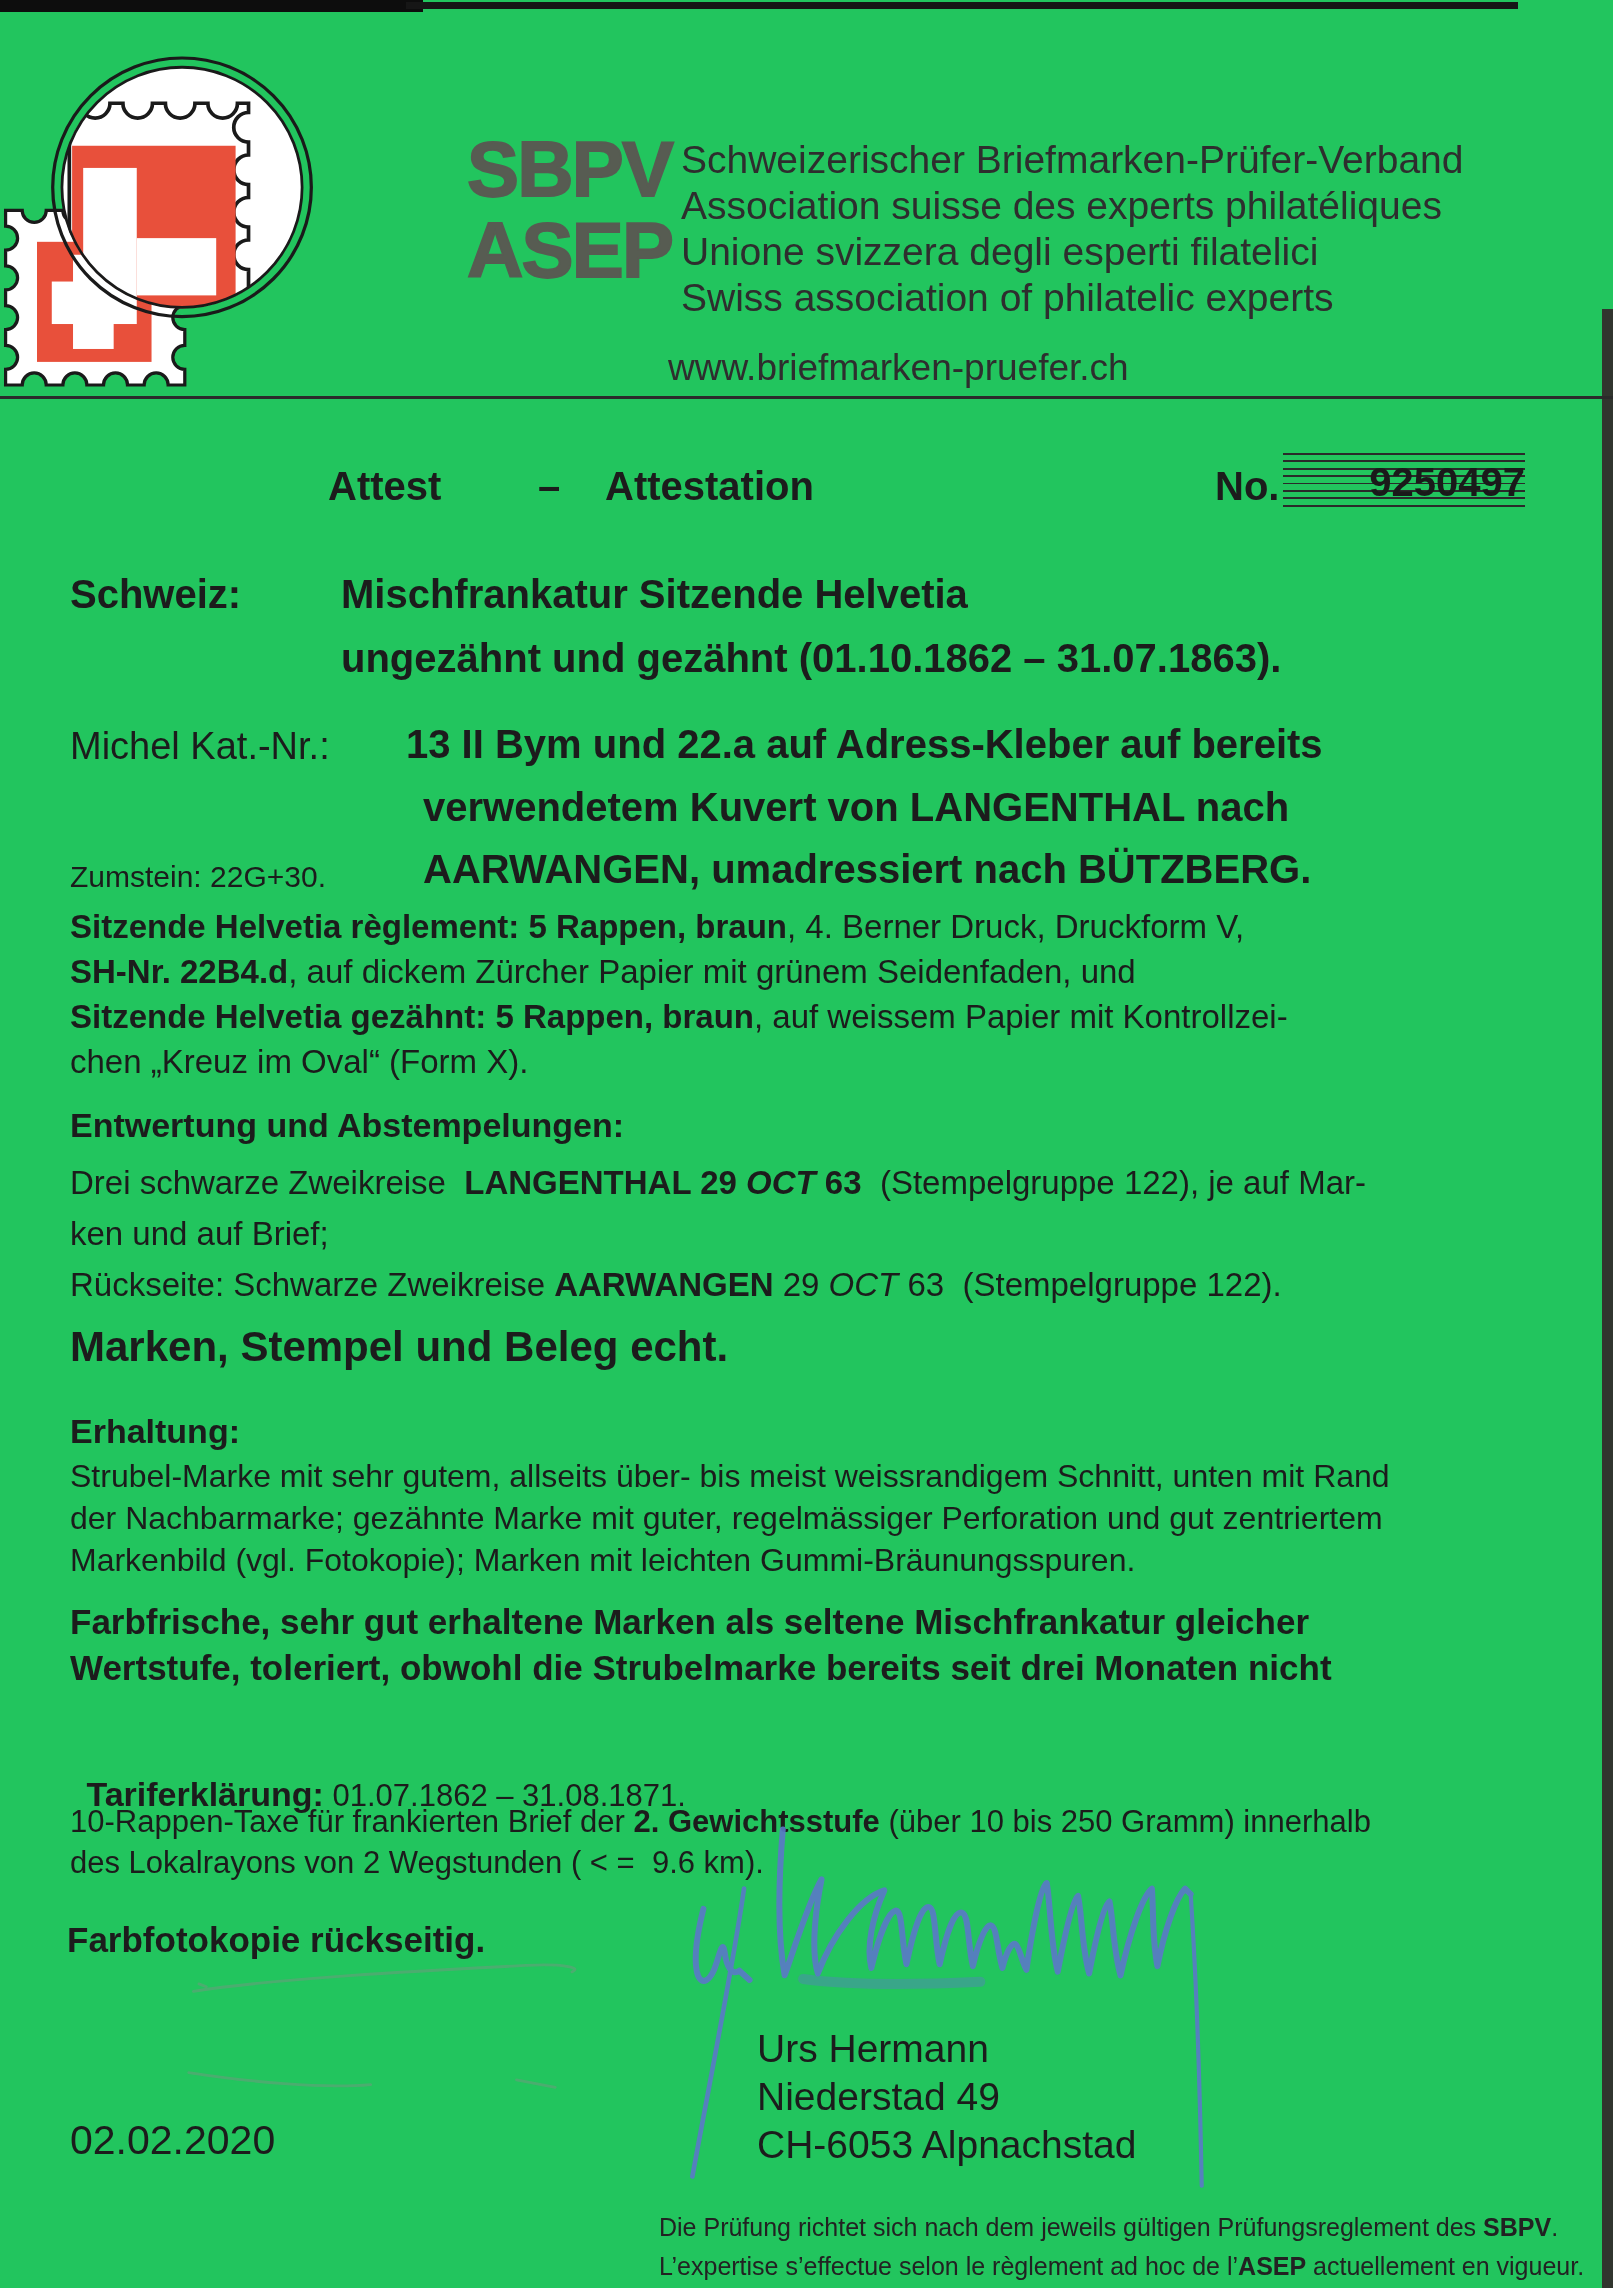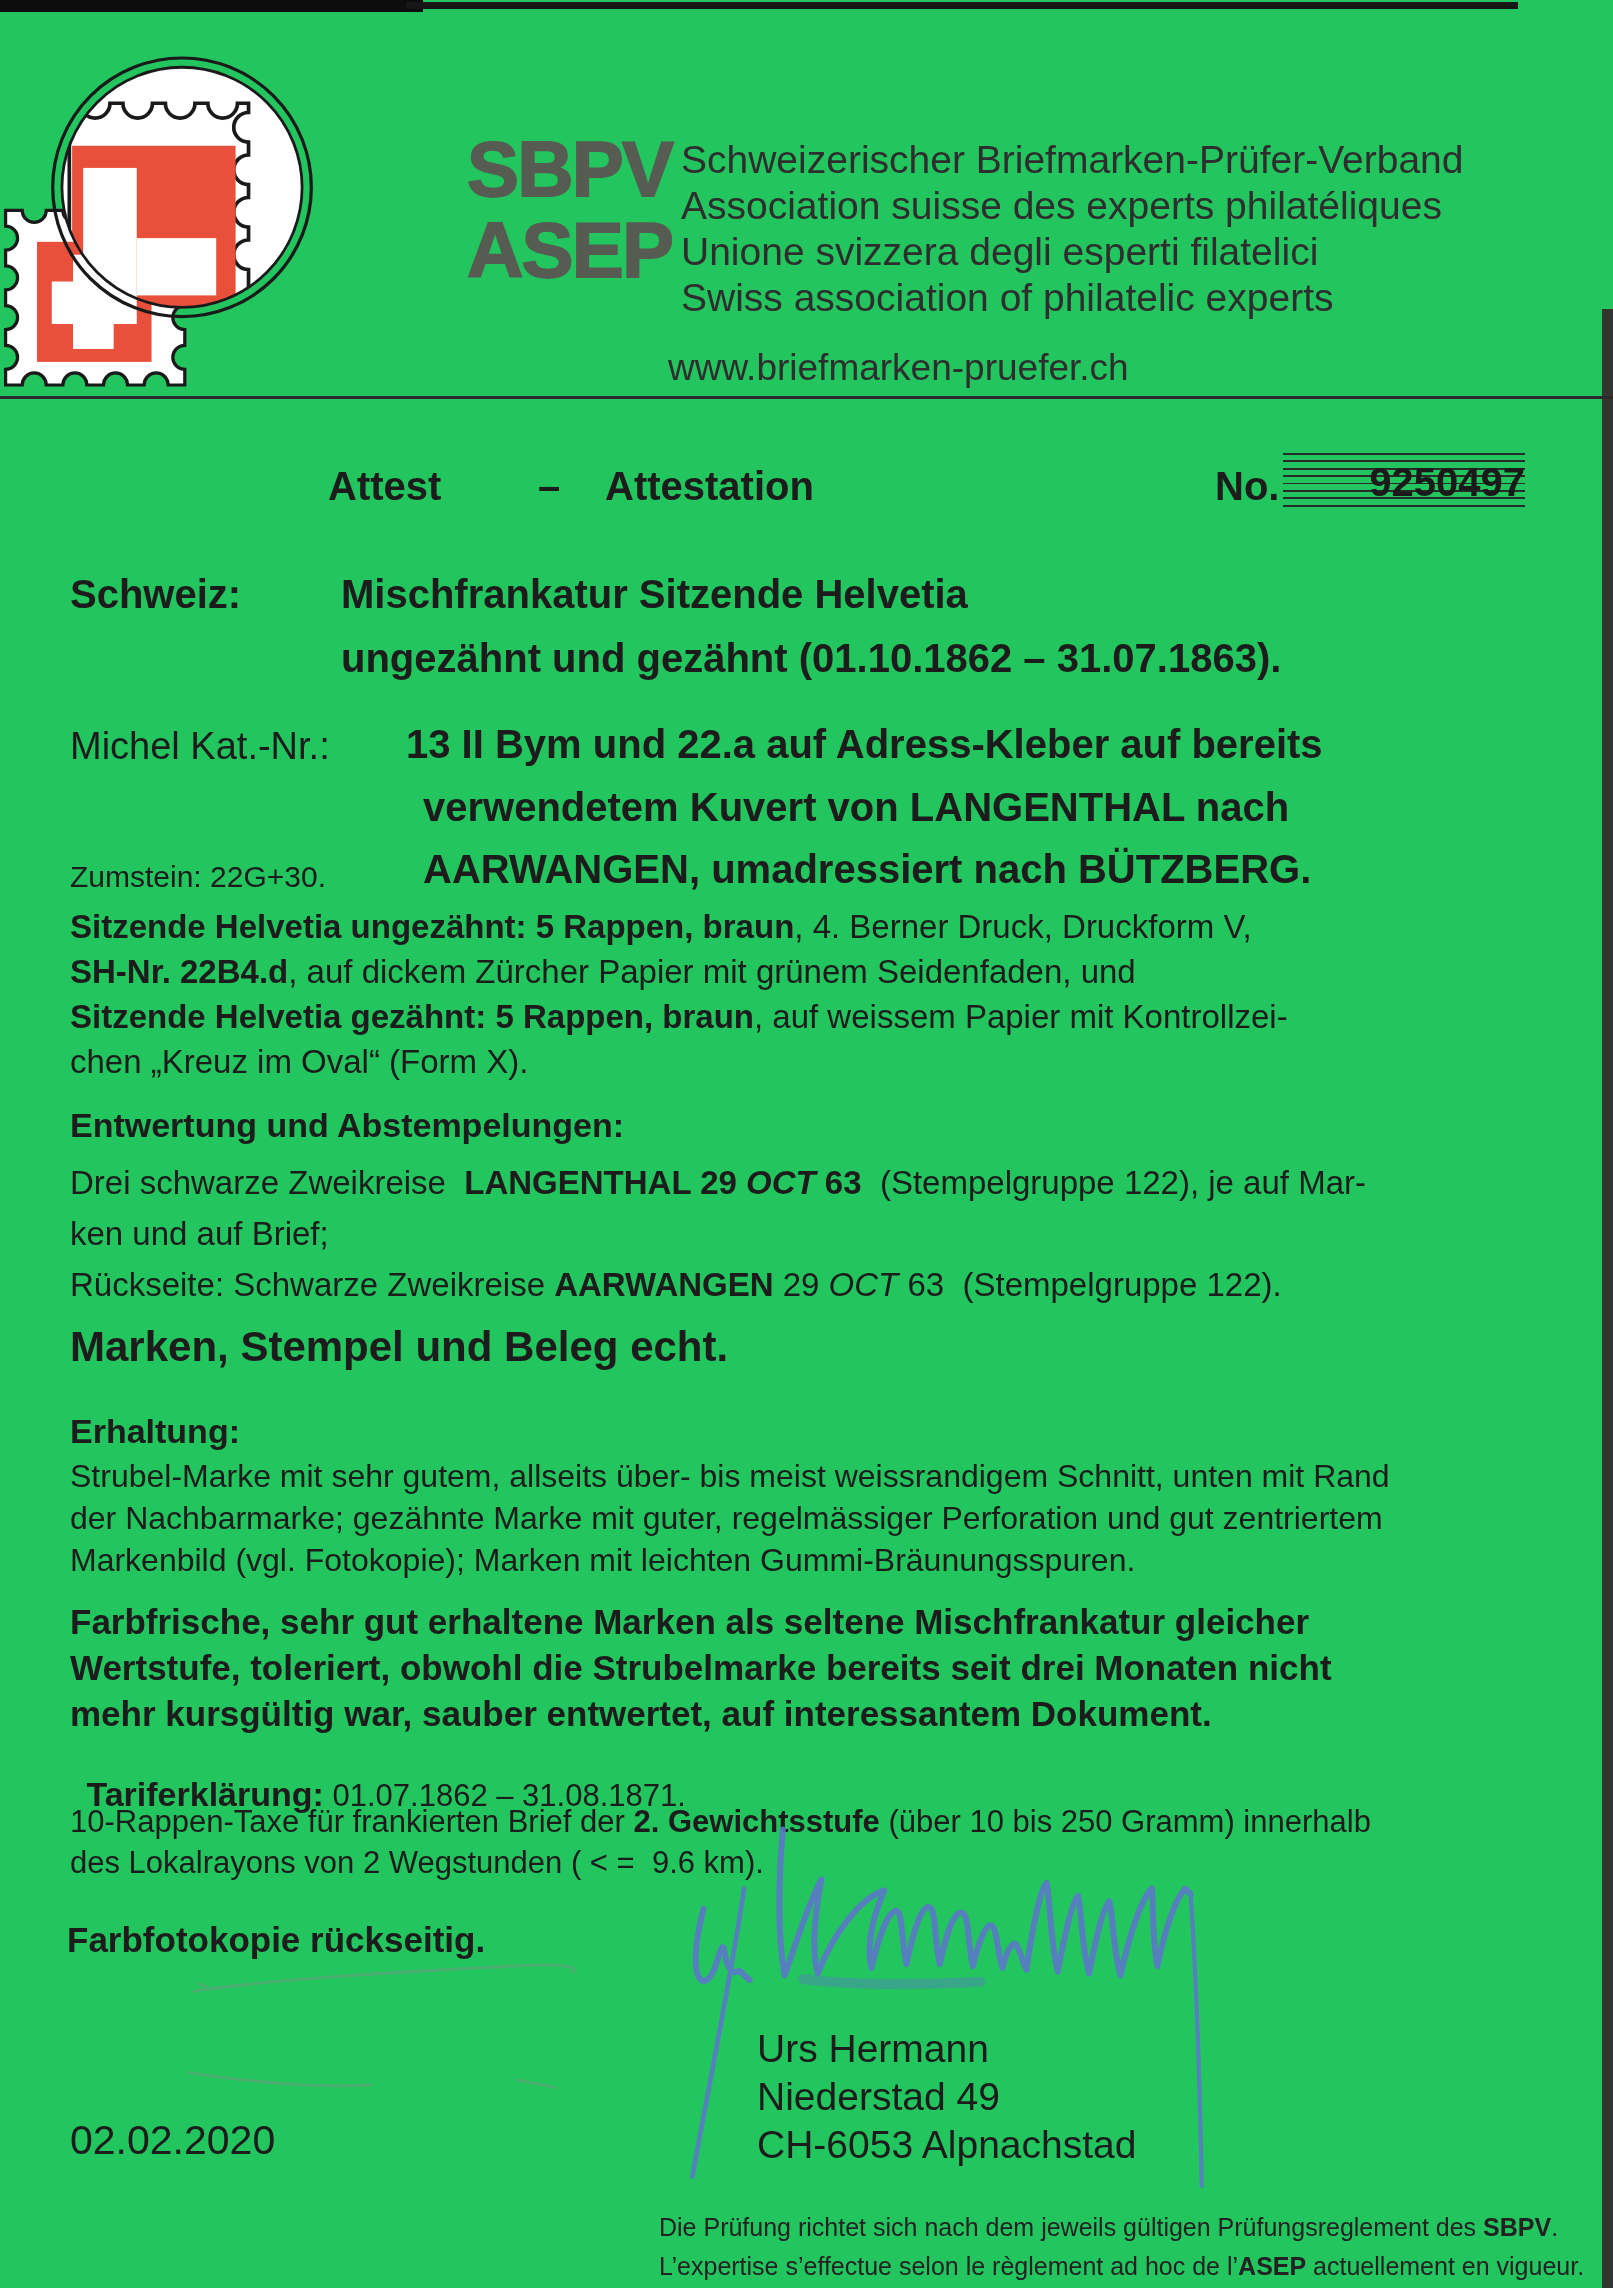--- a/index.html
+++ b/index.html
@@ -128,21 +128,21 @@
   <div class="abs big line" style="left:341px;top:572px;">Mischfrankatur Sitzende Helvetia</div>
   <div class="abs big line" style="left:341px;top:636px;">ungezähnt und gezähnt (01.10.1862 – 31.07.1863).</div>
 
   <div class="abs biglabel" style="left:70px;top:725px;">Michel Kat.-Nr.:</div>
   <div class="abs big line" style="left:406px;top:722px;">13 II Bym und 22.a auf Adress-Kleber auf bereits</div>
   <div class="abs big line" style="left:423px;top:785px;">verwendetem Kuvert von LANGENTHAL nach</div>
   <div class="abs small-label" style="left:70px;top:860px;">Zumstein: 22G+30.</div>
   <div class="abs big line" style="left:423px;top:847px;">AARWANGEN, umadressiert nach BÜTZBERG.</div>
 
   <div class="abs p-stamps">
-    <div class="line"><span class="b">Sitzende Helvetia ungezähnt: </span><span class="b">5 Rappen, braun</span><span>, 4. Berner Druck, Druckform V,</span></div>
+    <div class="line"><span class="b">Sitzende Helvetia règlement: </span><span class="b">5 Rappen, braun</span><span>, 4. Berner Druck, Druckform V,</span></div>
     <div class="line"><span class="b">SH-Nr. 22B4.d</span><span>, auf dickem Zürcher Papier mit grünem Seidenfaden, und</span></div>
     <div class="line"><span class="b">Sitzende Helvetia gezähnt: </span><span class="b">5 Rappen, braun</span><span>, auf weissem Papier mit Kontrollzei-</span></div>
     <div class="line"><span>chen „Kreuz im Oval“ (Form X).</span></div>
   </div>
 
   <div class="abs h-cancel">Entwertung und Abstempelungen:</div>
   <div class="abs p-cancel">
     <div class="line"><span>Drei schwarze Zweikreise  </span><span class="b">LANGENTHAL 29 </span><span class="bi">OCT</span><span class="b"> 63</span><span>  (Stempelgruppe 122), je auf Mar-</span></div>
     <div class="line">ken und auf Brief;</div>
     <div class="line"><span>Rückseite: Schwarze Zweikreise </span><span class="b">AARWANGEN</span><span> 29 </span><span class="i">OCT</span><span> 63  (Stempelgruppe 122).</span></div>
@@ -153,21 +153,20 @@
   <div class="abs h-cond">Erhaltung:</div>
   <div class="abs p-cond">
     <div class="line">Strubel-Marke mit sehr gutem, allseits über- bis meist weissrandigem Schnitt, unten mit Rand</div>
     <div class="line">der Nachbarmarke; gezähnte Marke mit guter, regelmässiger Perforation und gut zentriertem</div>
     <div class="line">Markenbild (vgl. Fotokopie); Marken mit leichten Gummi-Bräunungsspuren.</div>
   </div>
 
   <div class="abs p-assess">
     <div class="line">Farbfrische, sehr gut erhaltene Marken als seltene Mischfrankatur gleicher</div>
     <div class="line">Wertstufe, toleriert, obwohl die Strubelmarke bereits seit drei Monaten nicht</div>
-    <div class="line">mehr kursgültig war, sauber entwertet, auf interessantem Dokument.</div>
   </div>
 
   <div class="abs p-tariff1 line">
     <span class="lbl">Tariferklärung:</span><span class="dt"> 01.07.1862 – 31.08.1871.</span>
   </div>
   <div class="abs p-tariff2">
     <div class="line"><span>10-Rappen-Taxe für frankierten Brief der </span><span class="b">2. Gewichtsstufe</span><span> (über 10 bis 250 Gramm) innerhalb</span></div>
     <div class="line">des Lokalrayons von 2 Wegstunden ( &lt; =  9.6 km).</div>
   </div>
 

